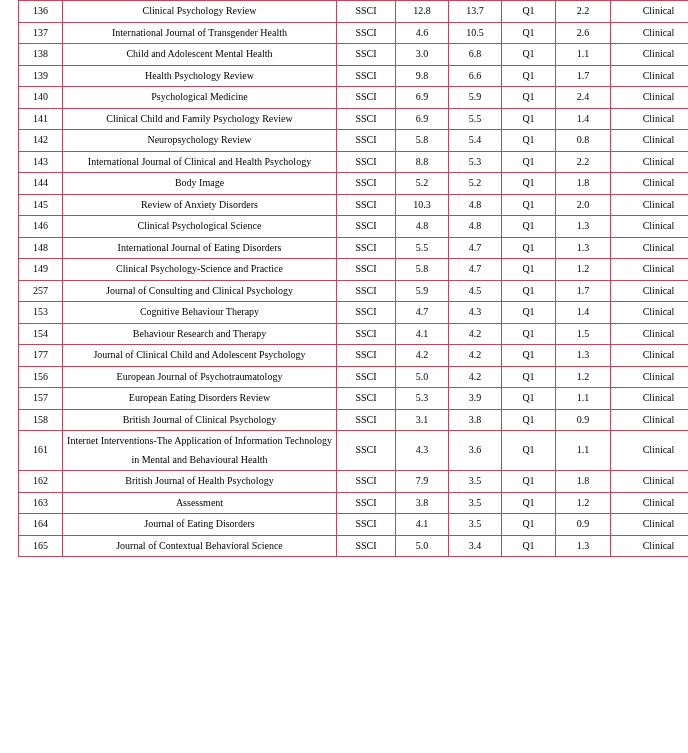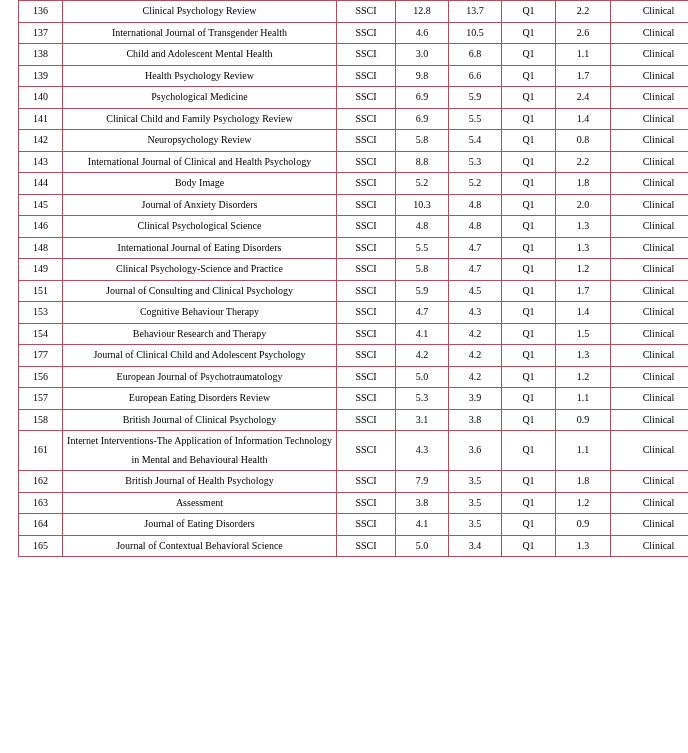--- a/index.html
+++ b/index.html
@@ -140,21 +140,21 @@
         <td>Body Image</td>
         <td>SSCI</td>
         <td>5.2</td>
         <td>5.2</td>
         <td>Q1</td>
         <td>1.8</td>
         <td>Clinical</td>
       </tr>
       <tr>
         <td>145</td>
-        <td>Journal of Anxiety Disorders</td>
+        <td>Review of Anxiety Disorders</td>
         <td>SSCI</td>
         <td>10.3</td>
         <td>4.8</td>
         <td>Q1</td>
         <td>2.0</td>
         <td>Clinical</td>
       </tr>
       <tr>
         <td>146</td>
         <td>Clinical Psychological Science</td>
@@ -179,21 +179,21 @@
         <td>149</td>
         <td>Clinical Psychology-Science and Practice</td>
         <td>SSCI</td>
         <td>5.8</td>
         <td>4.7</td>
         <td>Q1</td>
         <td>1.2</td>
         <td>Clinical</td>
       </tr>
       <tr>
-        <td>151</td>
+        <td>257</td>
         <td>Journal of Consulting and Clinical Psychology</td>
         <td>SSCI</td>
         <td>5.9</td>
         <td>4.5</td>
         <td>Q1</td>
         <td>1.7</td>
         <td>Clinical</td>
       </tr>
       <tr>
         <td>153</td>

